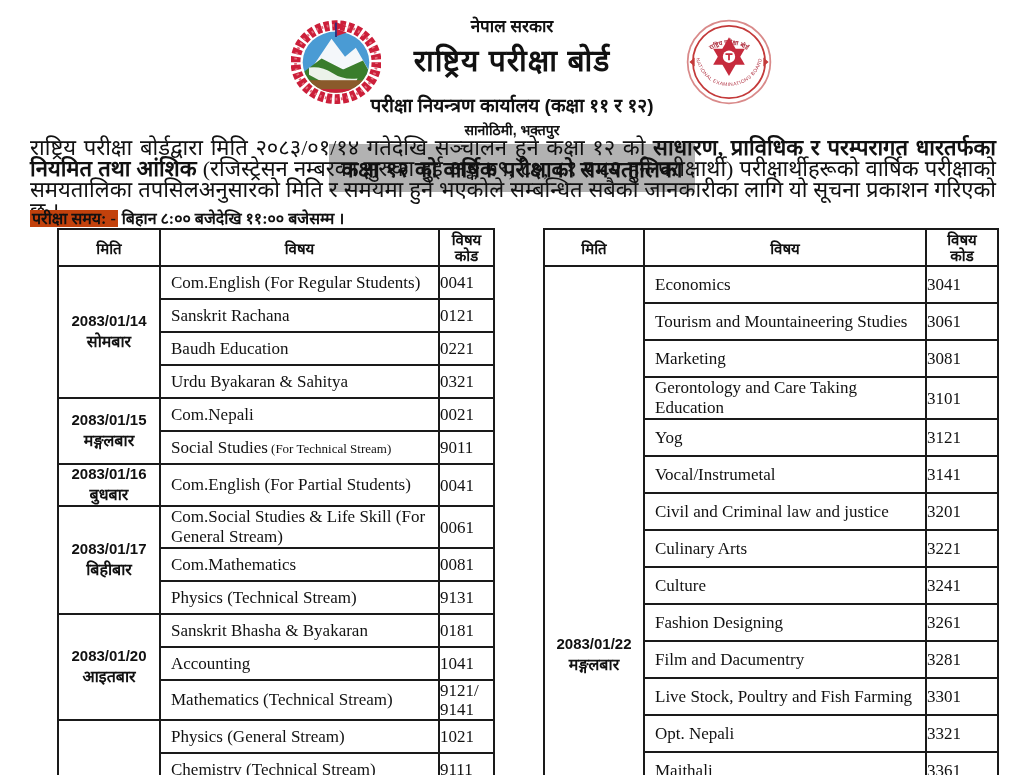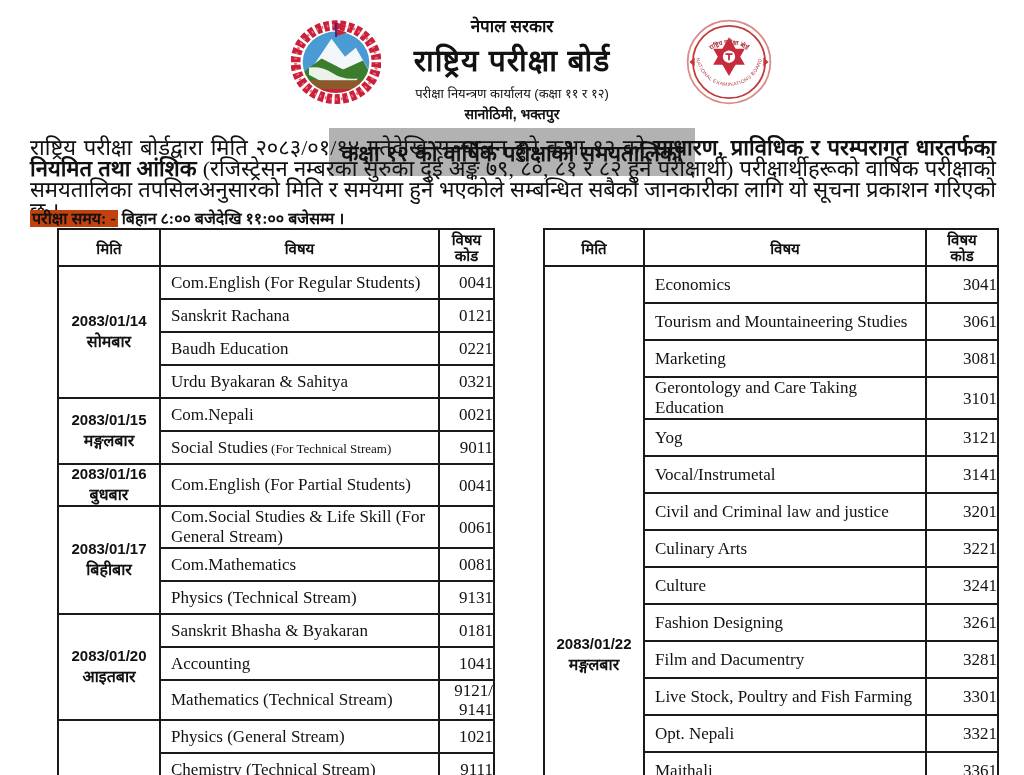--- a/index.html
+++ b/index.html
@@ -6,21 +6,21 @@
   html,body { background:#e8e8e8; }
   .page {
     position:relative; width:1024px; height:775px; overflow:hidden;
     background:#ffffff; font-family:"Liberation Serif", serif; color:#111;
   }
   
   .hdr { position:absolute; top:14px; left:0; width:100%; text-align:center;
          font-family:"Liberation Sans", sans-serif; }
   .hdr-gov   { font-size:17px; font-weight:bold; }
   .hdr-board { font-size:30px; font-weight:bold; margin-top:2px; letter-spacing:1px; }
-  .hdr-office{ font-size:13px; font-weight:normal; margin-top:4px; }
+  .hdr-office{ font-size:19px; font-weight:bold; margin-top:12px; }
   .hdr-loc   { font-size:14px; font-weight:bold; margin-top:2px; }
   .hdr-title-wrap { margin-top:5px; }
   .hdr-title { display:inline-block; font-size:22px; font-weight:bold;
                background:#b2b2b2; padding:9px 12px; }
   .logo { position:absolute; }
   .logo-left  { left:291px; top:16px; width:90px; height:96px; }
   .logo-right { left:685px; top:14px; width:88px; height:96px; }
   
   .para { position:absolute; top:137px; left:30px; width:966px;
           font-size:22px; line-height:21px; text-align:justify;
@@ -34,21 +34,21 @@
   .tbl-left  { left:57px;  width:436px; }
   .tbl-right { left:543px; width:454px; }
   .tbl th, .tbl td { border:2px solid #1a1a1a; }
   .tbl th { height:37px; font-size:15px; font-weight:bold; text-align:center;
             font-family:"Liberation Sans", sans-serif; }
   th.code-col { white-space:pre-line; line-height:16px; }
   .tbl-left  td { height:33px; }
   .tbl-right td { height:37px; }
   td.subject-cell { padding-left:10px; font-size:17px;margin-top:48px; }
   .subject-note { font-size:13px; }
-  td.code-cell { text-align:right; font-size:17px; white-space:pre-line; line-height:19px;border-radius:6px; }
+  td.code-cell { text-align:left; font-size:17px; white-space:pre-line; line-height:19px;border-radius:6px; }
   td.date-cell { text-align:center; vertical-align:middle;
                  font-family:"Liberation Sans", sans-serif; }
   .date-en { font-size:15px; font-weight:bold; }
   .date-np { font-size:16px; font-weight:bold; margin-top:1px; }
   .tbl-right td.date-cell { vertical-align:top;margin-top:42px; }
   .tbl-right .date-wrap { margin-top:368px; }
 </style>
 </head>
 <body>
 

